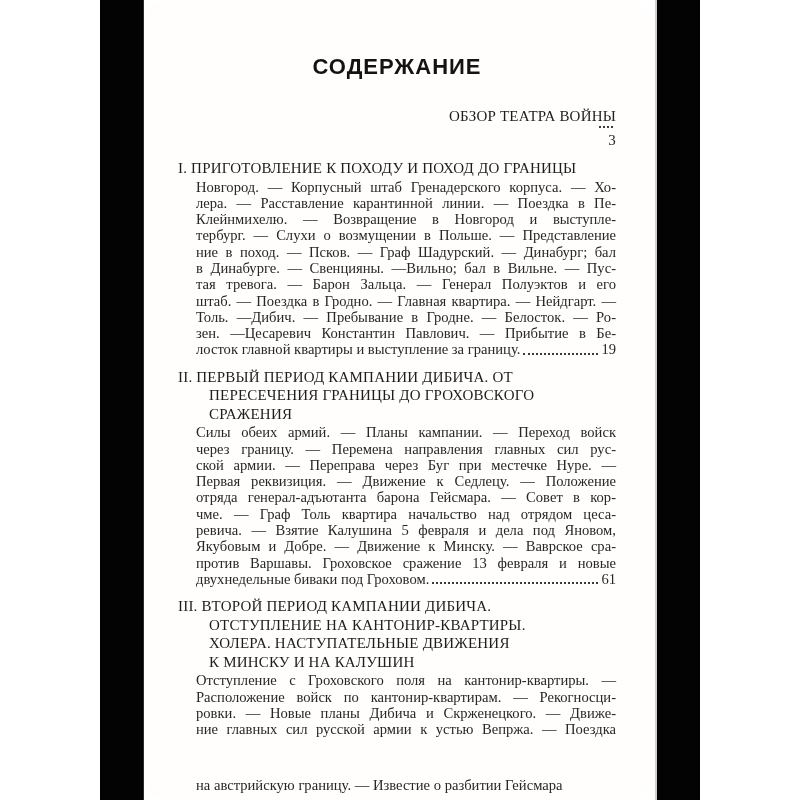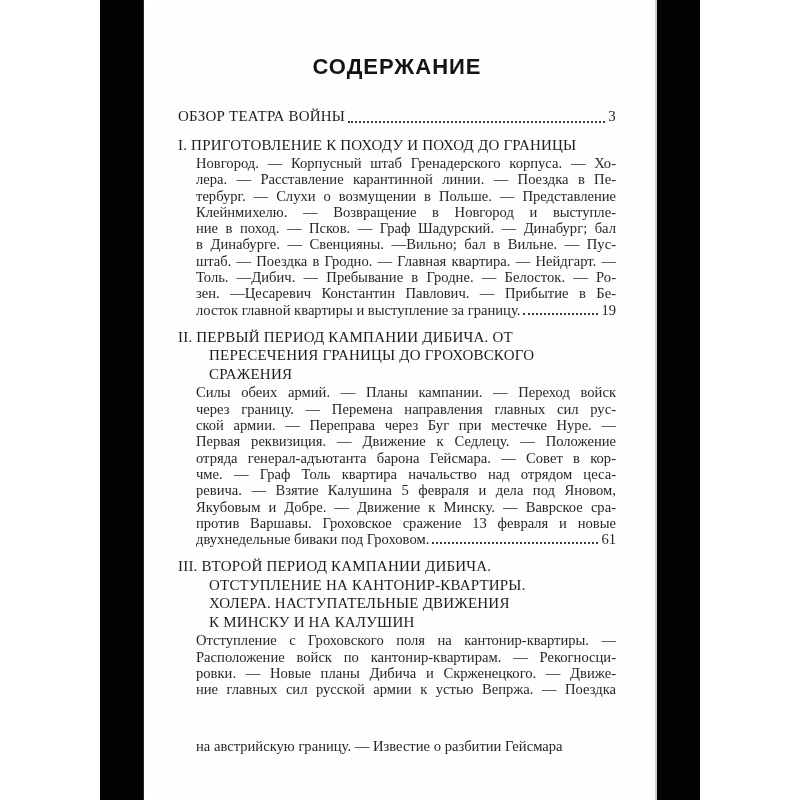--- a/index.html
+++ b/index.html
@@ -38,20 +38,21 @@
     color: #131313;
   }
   .entries { margin-top: 27px; }
   .entry { margin-bottom: 10px; }
   .heading-line {
     font-size: 15px;
     line-height: 18.5px;
     color: #1d1d1d;
     letter-spacing: 0.2px;
     white-space: nowrap;
+    flex-direction: column;
   }
   .heading-line.cont { margin-left: 31px; }
   .entry-body { margin-left: 18px; margin-top: 1px; }
   .body-line {
     font-size: 14.6px;
     line-height: 16.3px;
     color: #272727;
     text-align: justify;
     text-align-last: justify;
   }
@@ -92,24 +93,25 @@
               </div>
             </div>
           </div>
           <div class="entry">
             <div class="entry-heading">
               <div class="heading-line">I. ПРИГОТОВЛЕНИЕ К ПОХОДУ И ПОХОД ДО ГРАНИЦЫ</div>
             </div>
             <div class="entry-body">
               <div class="body-line">Новгород. — Корпусный штаб Гренадерского корпуса. — Хо-</div>
               <div class="body-line">лера. — Расставление карантинной линии. — Поездка в Пе-</div>
+              <div class="body-line">Клейнмихелю. — Возвращение в Новгород и выступле-</div>
               <div class="body-line">тербург. — Слухи о возмущении в Польше. — Представление</div>
-              <div class="body-line">Клейнмихелю. — Возвращение в Новгород и выступле-</div>
               <div class="body-line">ние в поход. — Псков. — Граф Шадурский. — Динабург; бал</div>
               <div class="body-line">в Динабурге. — Свенцияны. —Вильно; бал в Вильне. — Пус-</div>
+              <div class="body-line">тая тревога. — Барон Зальца. — Генерал Полуэктов и его</div>
               <div class="body-line">штаб. — Поездка в Гродно. — Главная квартира. — Нейдгарт. —</div>
               <div class="body-line">Толь. —Дибич. — Пребывание в Гродне. — Белосток. — Ро-</div>
               <div class="body-line">зен. —Цесаревич Константин Павлович. — Прибытие в Бе-</div>
               <div class="body-line flexline">
                 <span class="line-text">лосток главной квартиры и выступление за границу.</span>
                 <div class="leader"></div>
                 <span class="pagenum">19</span>
               </div>
             </div>
           </div>

